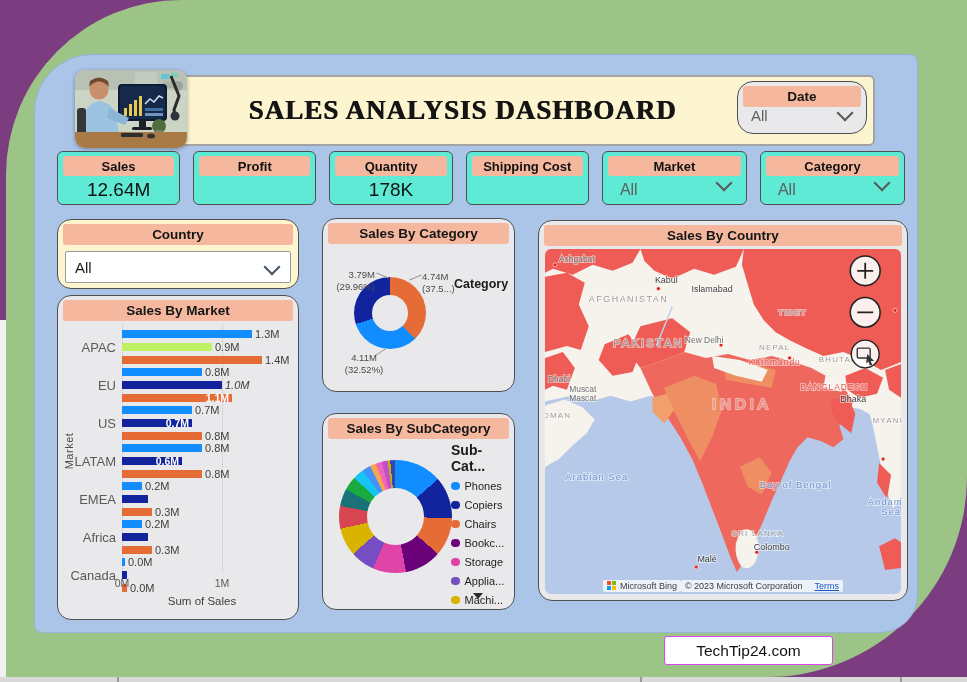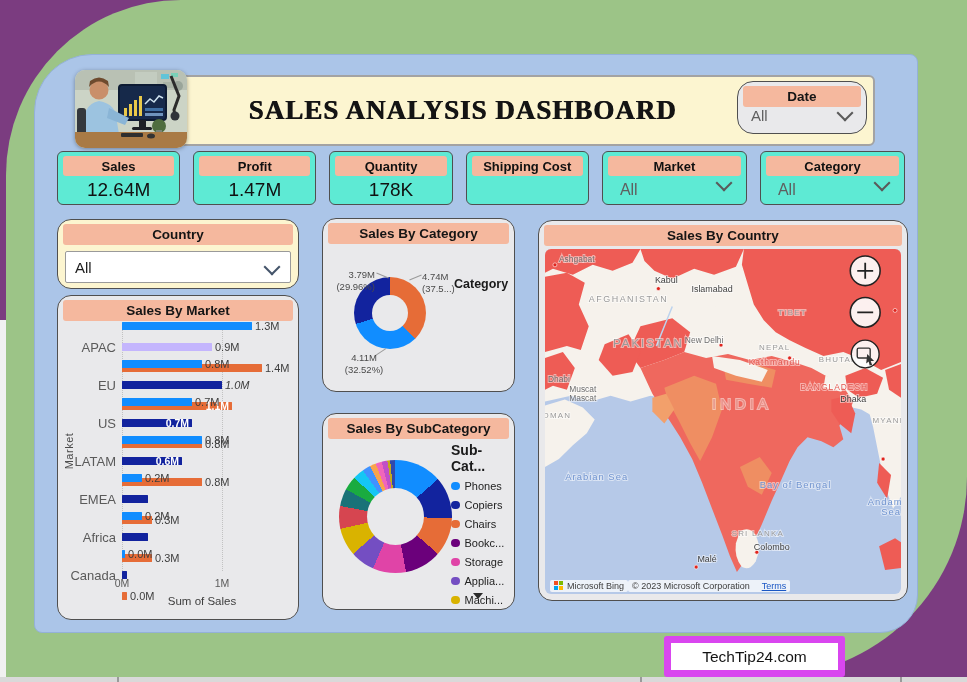--- a/index.html
+++ b/index.html
@@ -39,21 +39,21 @@
   .country-select{position:absolute;left:7px;right:7px;top:31px;height:30px;background:#fff;border:1px solid #9a9a9a;border-radius:2px;display:flex;align-items:center;}
   .country-select .txt{font-size:15px;color:#1c1c1c;padding-left:9px;}
   .country-select .chev{position:absolute;right:12px;border-color:#44546a;}
 
   
   .market-card{left:57px;top:295px;width:242px;height:325px;}
   #market-plot{position:absolute;left:8px;top:32px;right:4px;bottom:48px;}
   .grid{position:absolute;top:-4px;bottom:0;border-left:1px dotted #c2c2c2;}
   .m-row{position:relative;height:38px;display:flex;align-items:center;}
   .m-lab{width:50px;text-align:right;padding-right:6px;font-size:13px;color:#5a5a5a;flex:none;}
-  .m-bars{display:flex;flex-direction:column;gap:13px;flex:1;}
+  .m-bars{display:flex;flex-direction:column;gap:5px;flex:1;}
   .m-bar{height:8px;position:relative;border-radius:0.5px;}
   .m-out{position:absolute;left:calc(100% + 3px);top:-2.5px;font-size:11px;color:#3d3d3d;white-space:nowrap;}
   .m-in{position:absolute;right:3px;top:-2px;font-size:10.5px;font-weight:bold;color:#fff;white-space:nowrap;}
   .m-xtick{position:absolute;bottom:30px;width:30px;text-align:center;font-size:10.5px;color:#5a5a5a;}
   .m-xlabel{position:absolute;bottom:12px;left:64px;width:160px;text-align:center;font-size:11.5px;color:#3d3d3d;}
   .m-ylabel{position:absolute;left:-7px;top:46%;transform:rotate(-90deg);font-size:11px;color:#4a4a4a;letter-spacing:0.5px;}
 
   
   .cat-card{left:322px;top:218px;width:193px;height:174px;}
   .donut{position:absolute;border-radius:50%;}
@@ -66,37 +66,37 @@
   .leg-txt{font-size:11px;color:#222;white-space:nowrap;}
 
   .sub-card{left:322px;top:413px;width:193px;height:197px;}
   .sub-leg .leg-item{margin-bottom:7px;}
   .more-arrow{position:absolute;left:150px;top:179px;width:0;height:0;border-left:5px solid transparent;border-right:5px solid transparent;border-top:6px solid #2b2b2b;cursor:pointer;}
 
   
   .map-card{left:538px;top:220px;width:370px;height:381px;}
   .map-area{position:absolute;left:6px;right:6px;top:28px;bottom:6px;border-radius:6px;overflow:hidden;background:#b6c9e8;}
   .map-svg{position:absolute;left:0;top:0;width:100%;height:calc(100% - 17px);}
-  .map-attrib{position:absolute;left:0;right:0;bottom:0;height:17px;display:flex;align-items:center;justify-content:flex-start;padding:0 5px;font-size:9px;color:#3c3c3c;}
+  .map-attrib{position:absolute;left:0;right:0;bottom:0;height:17px;display:flex;align-items:center;justify-content:center;padding:0 24px;font-size:9px;color:#3c3c3c;}
   .attrib-chip{display:flex;align-items:center;gap:4px;background:rgba(255,255,255,0.75);border-radius:2px;padding:1px 4px;}
   .mslogo{display:grid;grid-template-columns:4px 4px;grid-template-rows:4px 4px;gap:1px;}
   .mslogo span{display:block;}
   .terms-link{color:#1a57c4;text-decoration:underline;margin-left:8px;}
   .mt-country{fill:#9a9a9a;font-size:9px;letter-spacing:1.5px;}
   .mt-country-lg{fill:#9a9a9a;font-size:11.5px;letter-spacing:2px;}
   .mt-country-sm{fill:#9a9a9a;font-size:8px;letter-spacing:1.2px;}
   .mt-red{fill:#e2564f;font-size:8.5px;letter-spacing:1px;}
   .mt-city{fill:#3f3f3f;font-size:9px;}
   .mt-city-light{fill:#6e6e6e;font-size:8.5px;}
   .mt-sea{fill:#6f93cf;font-size:9.5px;letter-spacing:1px;}
   .mt-india{fill:#e59087;font-size:15px;letter-spacing:4px;}
   .map-svg text{paint-order:stroke;stroke:#ffffff;stroke-width:2px;stroke-opacity:.5;font-family:"Liberation Sans",sans-serif;text-anchor:middle;}
 
   
-  .footer-box{position:absolute;left:664px;top:636px;width:167px;height:27px;background:#fff;border:7px solid #d946ef;border-radius:3px;display:flex;align-items:center;justify-content:center;font-size:15.5px;color:#131313;}
+  .footer-box{position:absolute;left:664px;top:636px;width:167px;height:27px;background:#fff;border:1px solid #d946ef;border-radius:3px;display:flex;align-items:center;justify-content:center;font-size:15.5px;color:#131313;}
 </style>
 </head>
 <body>
 
 <div class="stage">
   <div class="frame-green"></div>
   <div class="left-strip"></div>
   <div class="panel-blue"></div>
 
   <div class="banner">
@@ -143,21 +143,20 @@
     <div class="chev dd-chev"></div>
   </div>
 
   <div class="kpi-row" id="kpi-row">
       <div class="kpi-card">
         <div class="kpi-strip">Sales</div>
         <div class="kpi-value">12.64M</div>
       </div>
       <div class="kpi-card">
         <div class="kpi-strip">Profit</div>
-        <div class="kpi-value">1.47M</div>
       </div>
       <div class="kpi-card">
         <div class="kpi-strip">Quantity</div>
         <div class="kpi-value">178K</div>
       </div>
       <div class="kpi-card">
         <div class="kpi-strip">Shipping Cost</div>
       </div>
       <div class="kpi-card dd">
         <div class="kpi-strip">Market</div>
@@ -184,21 +183,21 @@
     <div id="market-plot">
       <div class="grid" style="left:56px;"></div>
       <div class="grid" style="left:156px;"></div>
       <div id="market-rows">
           <div class="m-row">
             <div class="m-lab">APAC</div>
             <div class="m-bars">
               <div class="m-bar" style="width: 130px; background: rgb(17, 141, 255);">
                 <span class="m-out">1.3M</span>
               </div>
-              <div class="m-bar" style="width: 90px; background: #c4b5fd;">
+              <div class="m-bar" style="width: 90px; background: #bef264;">
                 <span class="m-out">0.9M</span>
               </div>
               <div class="m-bar" style="width: 140px; background: rgb(230, 108, 55);">
                 <span class="m-out">1.4M</span>
               </div>
             </div>
           </div>
           <div class="m-row">
             <div class="m-lab">EU</div>
             <div class="m-bars">

